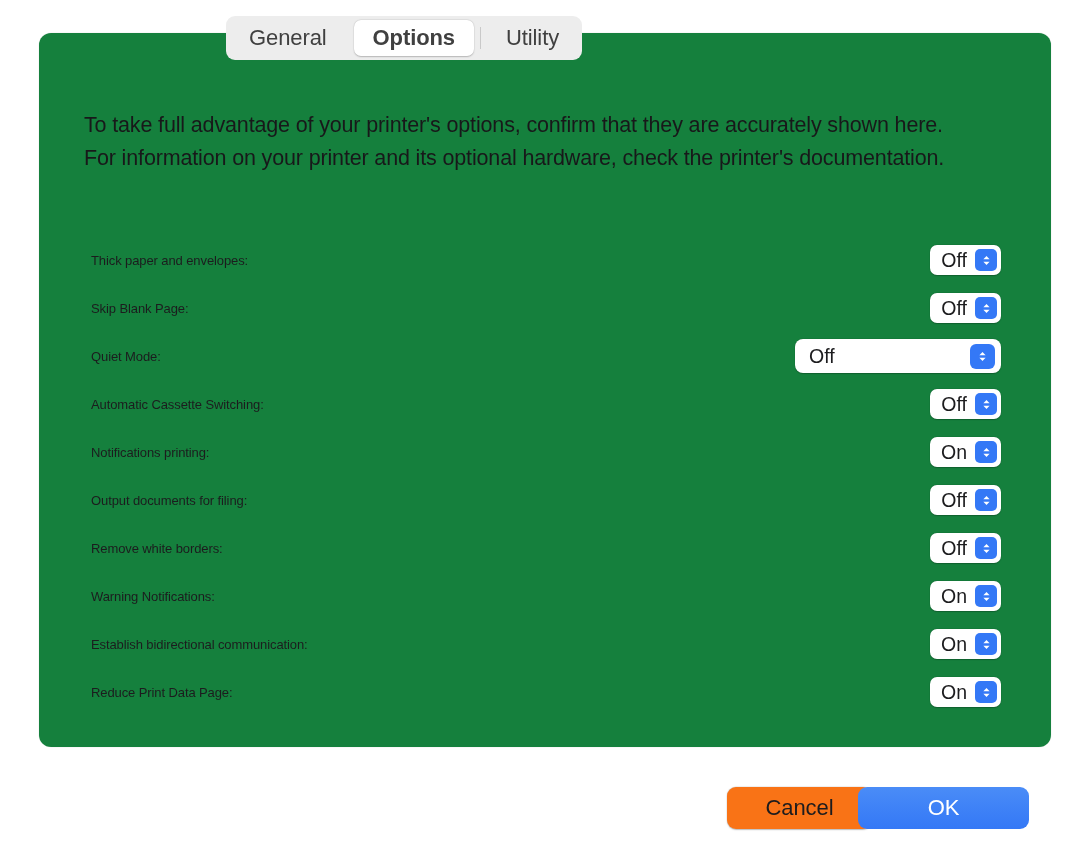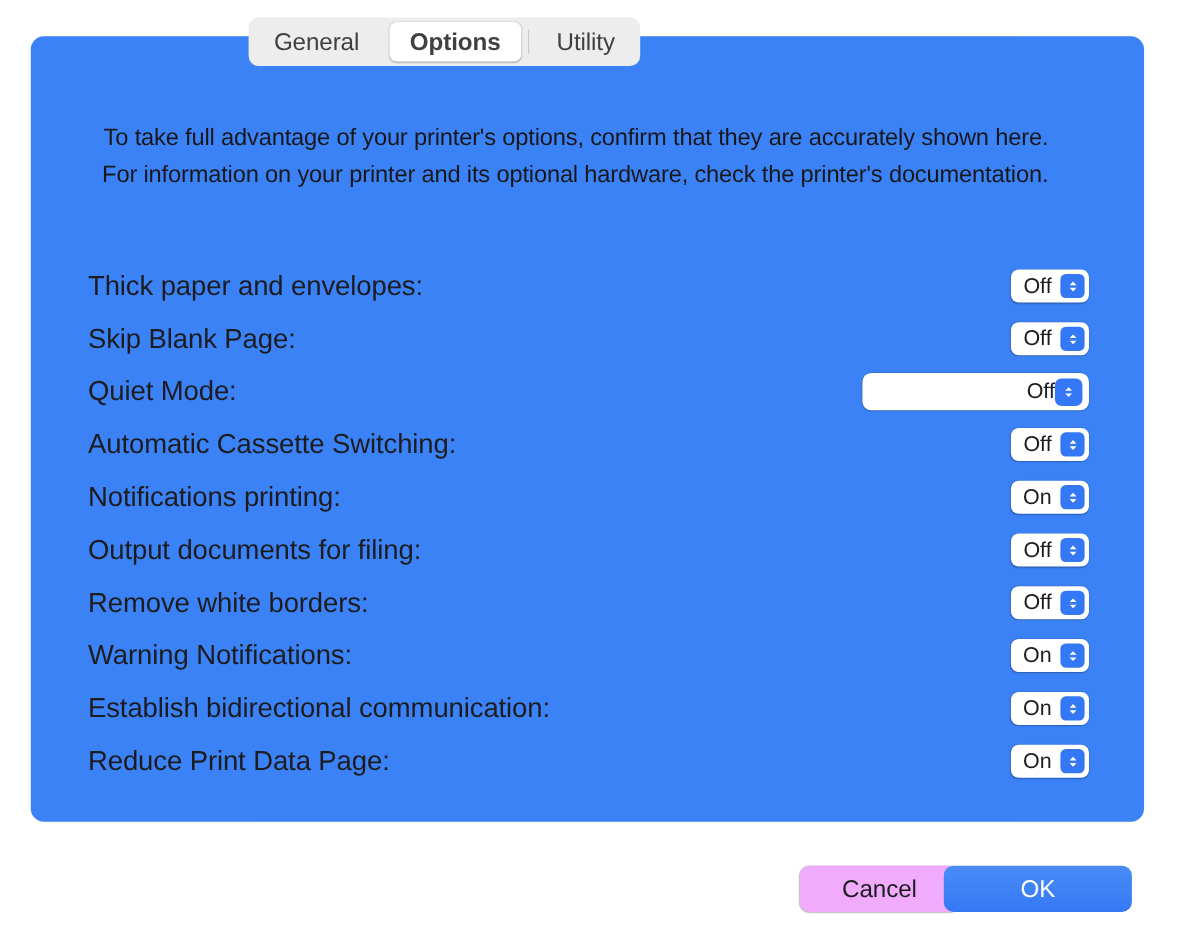--- a/index.html
+++ b/index.html
@@ -50,29 +50,28 @@
   .tab-sep {
     width: 1px;
     height: 22px;
     background: #c9c9c9;
     margin: 0 2px;
   }
 
   
   #panel {
     position: absolute;
-    left: 28px;
+    left: 39px;
     top: 33px;
     width: 1012px;
     height: 714px;
-    background: #3b82f6;
+    background: #15803d;
     border-radius: 12px;
     box-sizing: border-box;
     box-shadow: 0 0 0 0.5px rgba(0,0,0,0.06);
-    text-align: right;
   }
 
   #intro-text {
     position: absolute;
     left: 45px;
     top: 76px;
     width: 880px;
     font-size: 21.5px;
     line-height: 33px;
     color: #18181a;
@@ -87,21 +86,21 @@
   }
   .opt-row {
     position: relative;
     height: 48px;
     display: flex;
     align-items: center;
   }
   .opt-label {
     position: absolute;
     left: 52px;
-    font-size: 25px;
+    font-size: 13px;
     color: #1c1c1e;
     letter-spacing: -0.1px;
     white-space: nowrap;
   }
 
   
   .popup {
     position: absolute;
     right: 50px;
     height: 30px;
@@ -170,21 +169,21 @@
     display: flex;
     align-items: center;
     justify-content: center;
     box-sizing: border-box;
     cursor: default;
     letter-spacing: -0.1px;
   }
   #cancel-button {
     right: 200px;
     width: 145px;
-    background: #f0abfc;
+    background: #f97316;
     color: #1c1c1e;
     box-shadow: 0 0.5px 1.4px rgba(0,0,0,0.25), 0 0 0 0.5px rgba(0,0,0,0.05);
   }
   #ok-button {
     right: 43px;
     width: 171px;
     background: linear-gradient(180deg, #4a8cf7 0%, #3478f6 100%);
     color: #ffffff;
     margin-left: 24px;
   }

